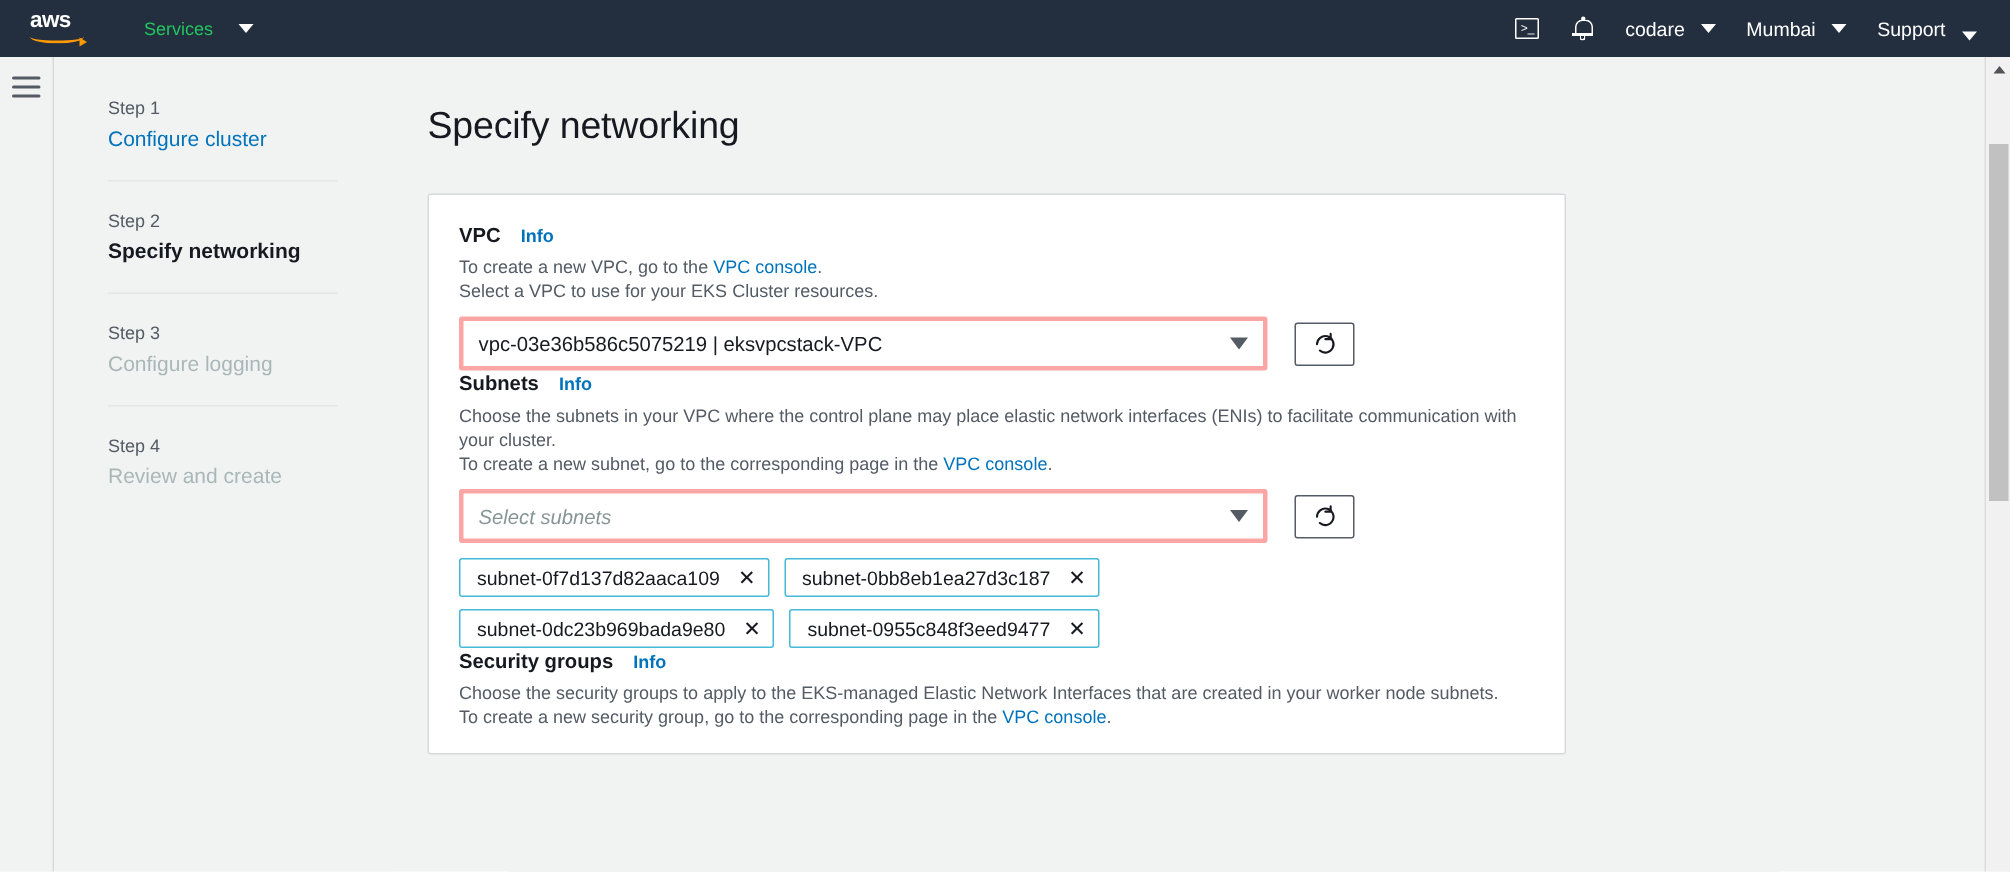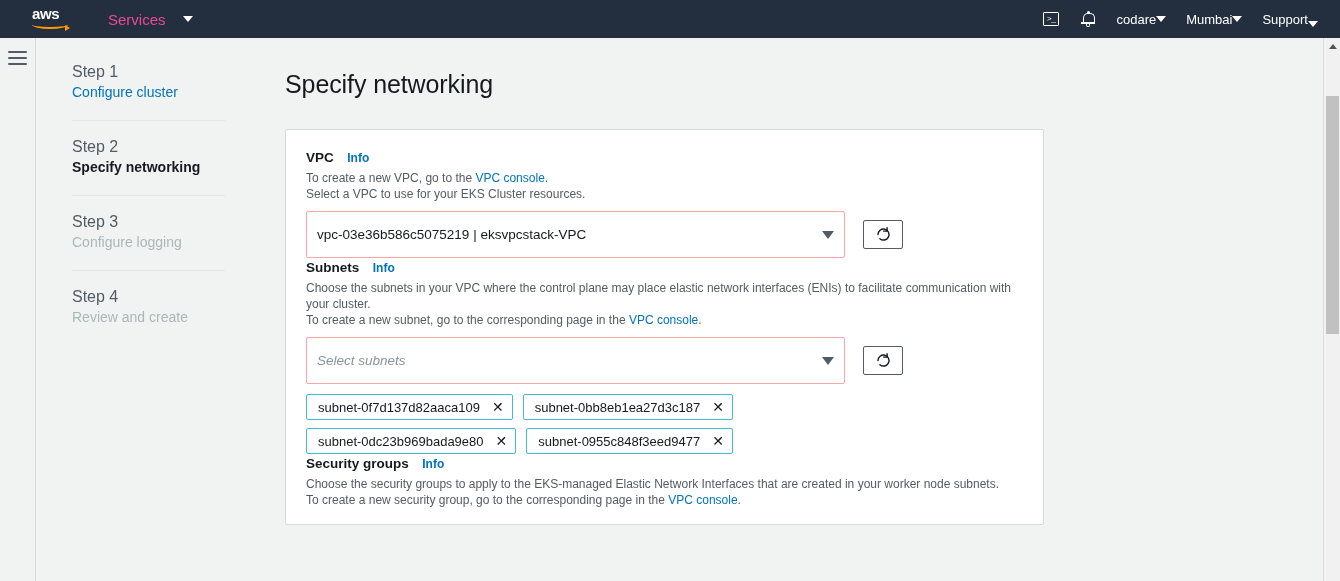--- a/index.html
+++ b/index.html
@@ -12,21 +12,21 @@
 
   
   .topnav {
     position: absolute; top: 0; left: 0;
     width: 1340px; height: 38px;
     background: #232f3e;
     display: flex; align-items: center;
     color: #ffffff;
   }
   .aws-logo {
-    margin-left: 30px; width: 48px; height: 28px;
+    margin-left: 18px; width: 48px; height: 28px;
     position: relative; cursor: pointer;
   }
   .aws-logo .wordmark {
     font-family: "Liberation Sans", sans-serif;
     font-size: 15px; font-weight: 700; color: #ffffff;
     letter-spacing: -0.4px; line-height: 15px;
     position: absolute; top: 1px; left: 2px;
   }
   .aws-logo .smile {
     position: absolute; top: 15px; left: 2px;
@@ -34,21 +34,21 @@
     border-bottom: 2.5px solid #ff9900;
     border-radius: 0 0 50% 50%;
   }
   .aws-logo .smile::after {
     content: ""; position: absolute; right: -2px; bottom: -4px;
     border-left: 5px solid #ff9900;
     border-top: 3px solid transparent;
     border-bottom: 3px solid transparent;
   }
   .services-btn {
-    margin-left: 30px; font-size: 15px; color: #ec4899;
+    margin-left: 30px; font-size: 12px; color: #22c55e;
     cursor: pointer; display: flex; align-items: center; gap: 17px;
   }
   .caret-down {
     width: 0; height: 0;
     border-left: 5px solid transparent;
     border-right: 5px solid transparent;
     border-top: 6px solid #ffffff;
   }
   .searchbox {
     position: absolute; left: 371px; top: 7px;
@@ -108,21 +108,21 @@
     border: 1.5px solid #ffffff; border-top: none;
     border-radius: 0 0 4px 4px;
   }
   .bell-top {
     position: absolute; top: 0px; left: 5.5px;
     width: 3px; height: 3px; background: #ffffff;
     border-radius: 50%;
   }
   .nav-menu {
     padding: 0 10px; font-size: 13px; color: #ffffff;
-    cursor: pointer; display: flex; align-items: center; gap: 0;
+    cursor: pointer; display: flex; align-items: center; gap: 11px;
     white-space: nowrap;
   }
   .nav-menu:last-child { margin-right: 12px; align-items: flex-end; }
 
   
   .page {
     position: absolute; top: 38px; left: 0;
     width: 1340px; height: 543px;
     background: #f1f3f3;
   }
@@ -145,21 +145,21 @@
 
   
   .steps {
     position: absolute; left: 37px; top: 0;
     width: 224px; height: 543px;
     background: #f1f3f3;
     padding: 25px 0 0 35px;
   }
   .step { padding: 0 0 0 0; }
   .step-num {
-    font-size: 16px; color: #545b64; line-height: 18px;
+    font-size: 12px; color: #545b64; line-height: 18px;
   }
   .step-title {
     font-size: 14px; line-height: 21px; margin-top: 1px;
   }
   .step-title.link { color: #0073bb; cursor: pointer; }
   .step-title.current { color: #16191f; font-weight: 700; }
   .step-title.muted { color: #aab7b8; }
   .step-sep {
     border-top: 1px solid #e3e6e6;
     margin: 17px 36px 17px 0;
@@ -210,22 +210,22 @@
   .field-desc {
     font-size: 12px; color: #545b64;
     line-height: 16px; margin-top: 4px;
   }
   .field-desc a { color: #0073bb; text-decoration: none; cursor: pointer; }
 
   .input-row {
     display: flex; align-items: center; gap: 18px; margin-top: 9px;
   }
   .select {
-    width: 539px; height: 47px;
-    border: 1px solid #fca5a5; border-radius: 2px;
+    width: 539px; height: 36px;
+    border: 3px solid #fca5a5; border-radius: 2px;
     background: #ffffff;
     display: flex; align-items: center;
     padding: 0 10px; cursor: pointer;
   }
   .select .val {
     flex: 1; font-size: 13.5px; color: #16191f;
     white-space: nowrap; overflow: hidden;
   }
   .select .val.placeholder { color: #879596; font-style: italic; }
   .select .arrow {

